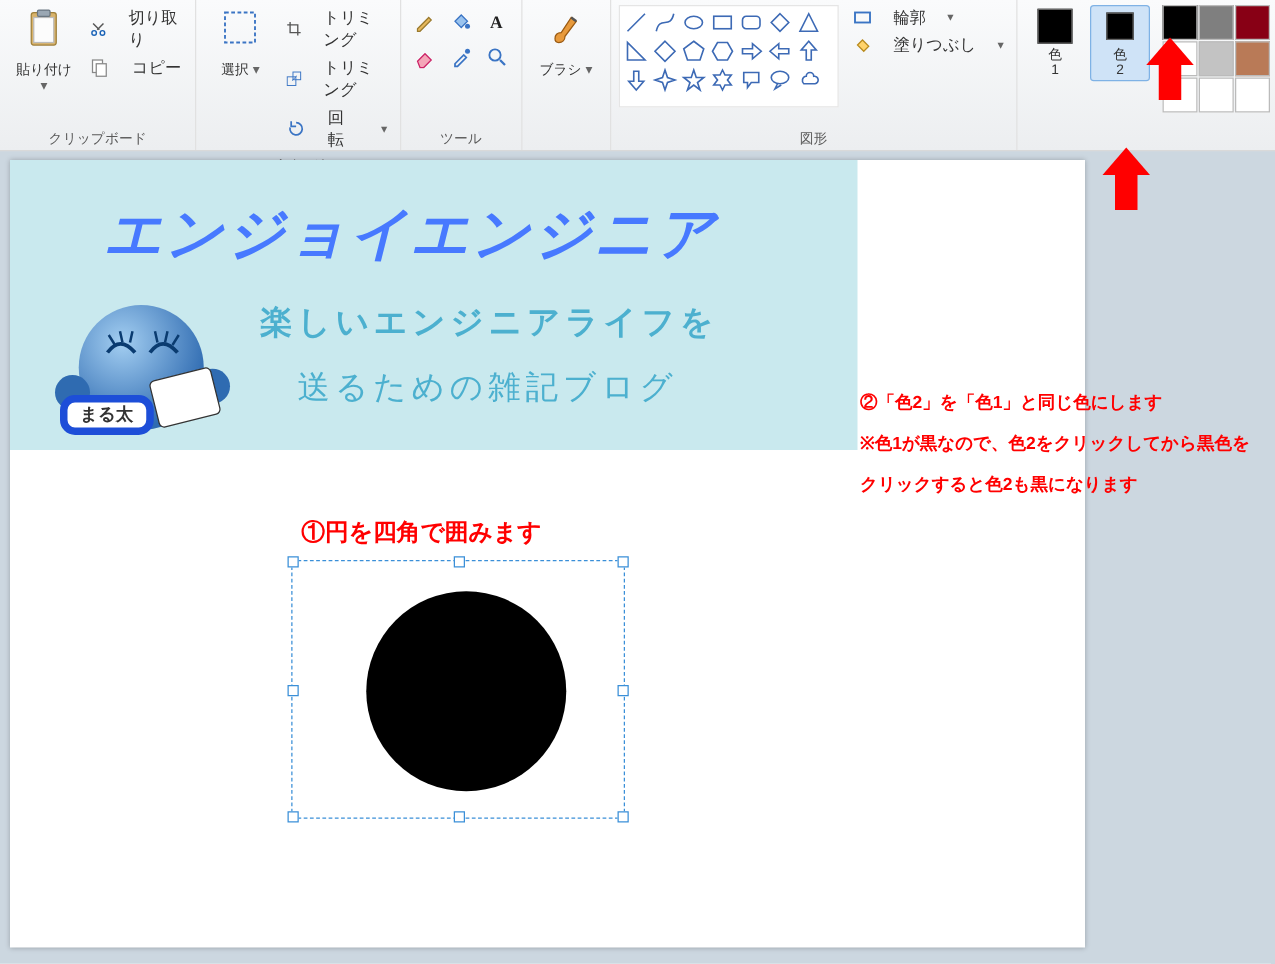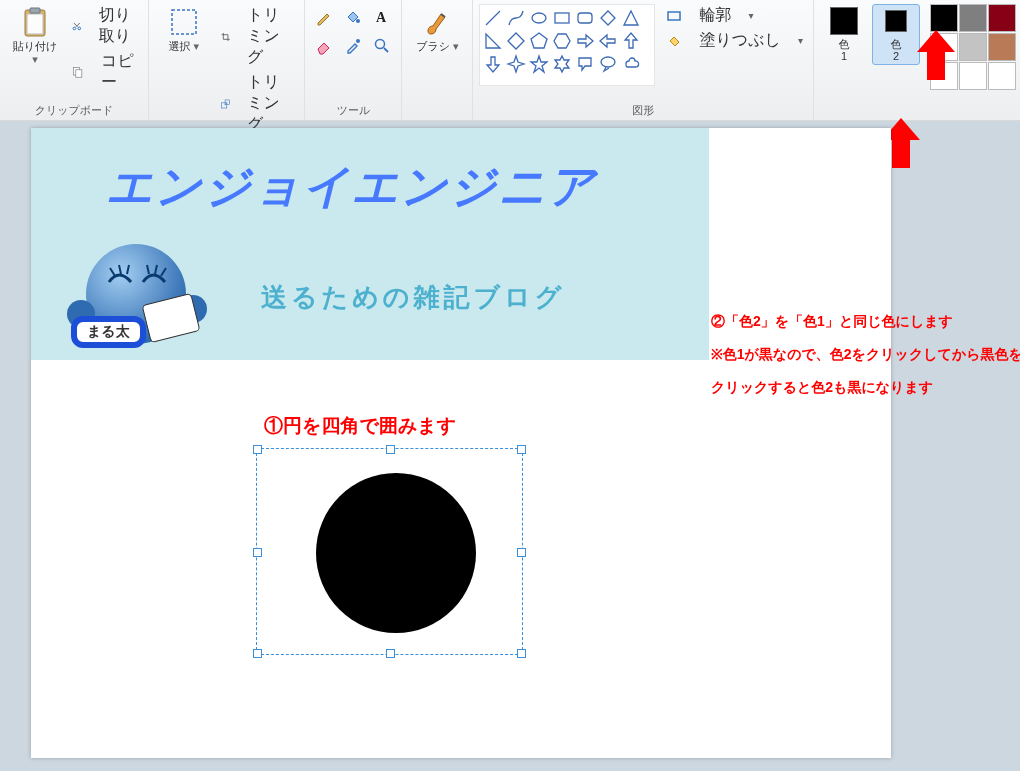--- a/index.html
+++ b/index.html
@@ -55,32 +55,32 @@
     padding:2px 0 0 0;
   }
 
   .big-btn{
     display:flex;
     flex-direction:column;
     align-items:center;
     justify-content:center;
     padding:2px 6px;
     border-radius:3px;
-    gap:2px;
+    gap:12px;
     min-width:46px;
   }
   .big-btn .caption{font-size:11px;text-align:center;line-height:1.15;}
   .big-btn .drop::after{content:" ▾";color:#666;}
 
   .mini-list{
     display:flex;flex-direction:column;gap:2px;
   }
   .mini-item{
     display:flex;align-items:center;gap:17px;
-    font-size:16px;padding:1px 4px;border-radius:2px;
+    font-size:13px;padding:1px 4px;border-radius:2px;
   }
   .drop-caret::after{content:" ▾";color:#666;font-size:10px;}
 
   .tool-grid{
     display:grid;
     grid-template-columns:repeat(3,26px);
     grid-auto-rows:26px;
     gap:3px;
   }
   .tool-cell, .shape-cell{
@@ -123,21 +123,21 @@
     grid-template-columns:repeat(3,26px);
     grid-auto-rows:26px;
     gap:3px;
     margin-left:6px;
   }
   .palette .sw{width:26px;height:26px;border:1px solid #bbb;}
 
   
   .workspace{
     position:absolute;
-    top:120px;left:0;right:0;bottom:0;margin-left:23px;
+    top:120px;left:0;right:0;bottom:0;
   }
   .paper{
     position:absolute;
     left:8px;top:8px;
     width:860px;height:630px;
     background:#fff;
     box-shadow:0 0 4px rgba(0,0,0,.25);
   }
   .banner{
     position:absolute;top:0;left:0;right:182px;
@@ -146,21 +146,21 @@
     overflow:hidden;
   }
   .banner .title{
     position:absolute;top:28px;left:75px;
     font-size:46px;font-weight:900;
     letter-spacing:2px;
     color:var(--blue);
     font-style:italic;
   }
   .banner .sub1{position:absolute;top:112px;left:200px;font-size:26px;font-weight:800;color:#4cb0cf;letter-spacing:4px;}
-  .banner .sub2{position:absolute;top:152px;left:230px;font-size:26px;font-weight:700;color:#4cb0cf;letter-spacing:4px;}
+  .banner .sub2{position:absolute;top:164px;left:230px;font-size:26px;font-weight:400;color:#4cb0cf;letter-spacing:4px;}
   .mascot{position:absolute;top:96px;left:20px;}
   .mascot-label{
     position:absolute;left:40px;top:188px;
     background:#fff;border-radius:12px;padding:1px 10px;
     font-size:14px;font-weight:700;color:#333;
     border:6px solid #1d4ed8;
   }
 
   
   .marquee{
@@ -496,20 +496,21 @@
   </div>
 <div class="arrow-up arrow2">
     <div class="head"></div>
     <div class="stem"></div>
   </div>
 
 <div class="workspace">
   <div class="paper">
     <div class="banner">
       <div class="title">エンジョイエンジニア</div>
+      <div class="sub1">楽しいエンジニアライフを</div>
       <div class="sub2">送るための雑記ブログ</div>
       <svg class="mascot" width="170" height="140" viewBox="0 0 170 140">
         <defs>
           <radialGradient id="ball" cx="35%" cy="30%" r="70%">
             <stop offset="0%" stop-color="#a3cef1"></stop>
             <stop offset="100%" stop-color="#2f6bb1"></stop>
           </radialGradient>
         </defs>
         <circle cx="85" cy="70" r="50" fill="url(#ball)"></circle>
 

